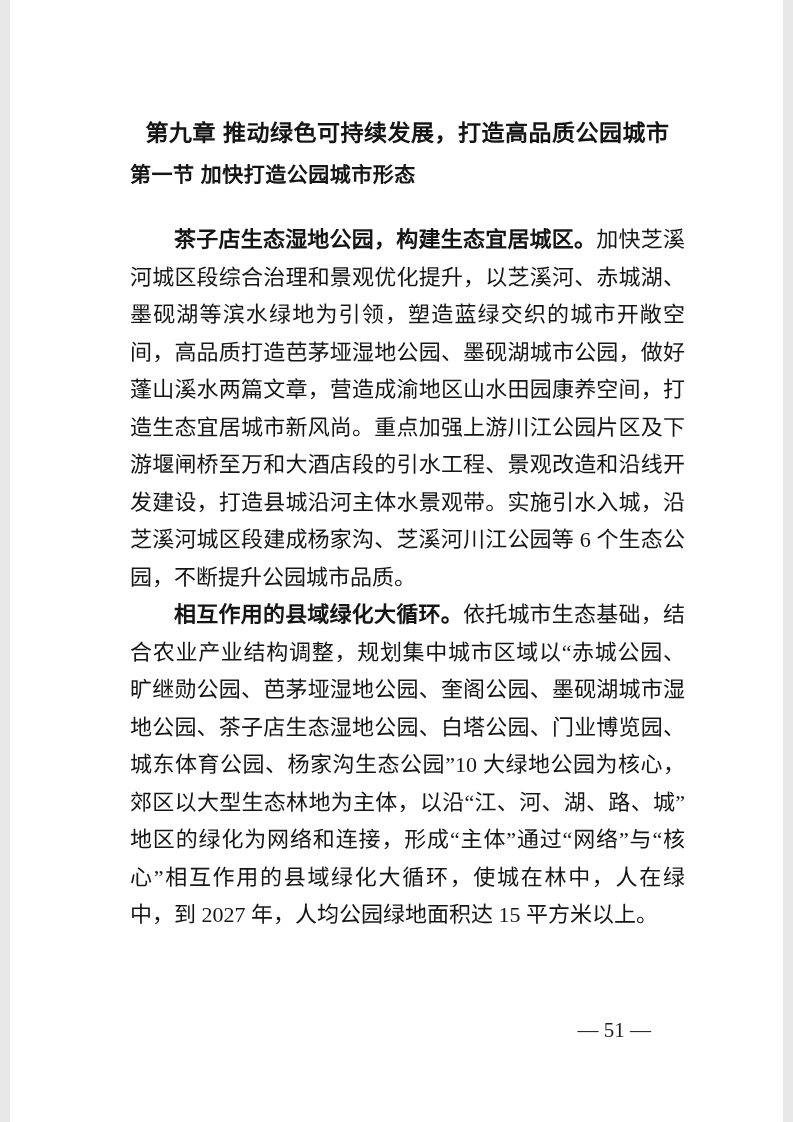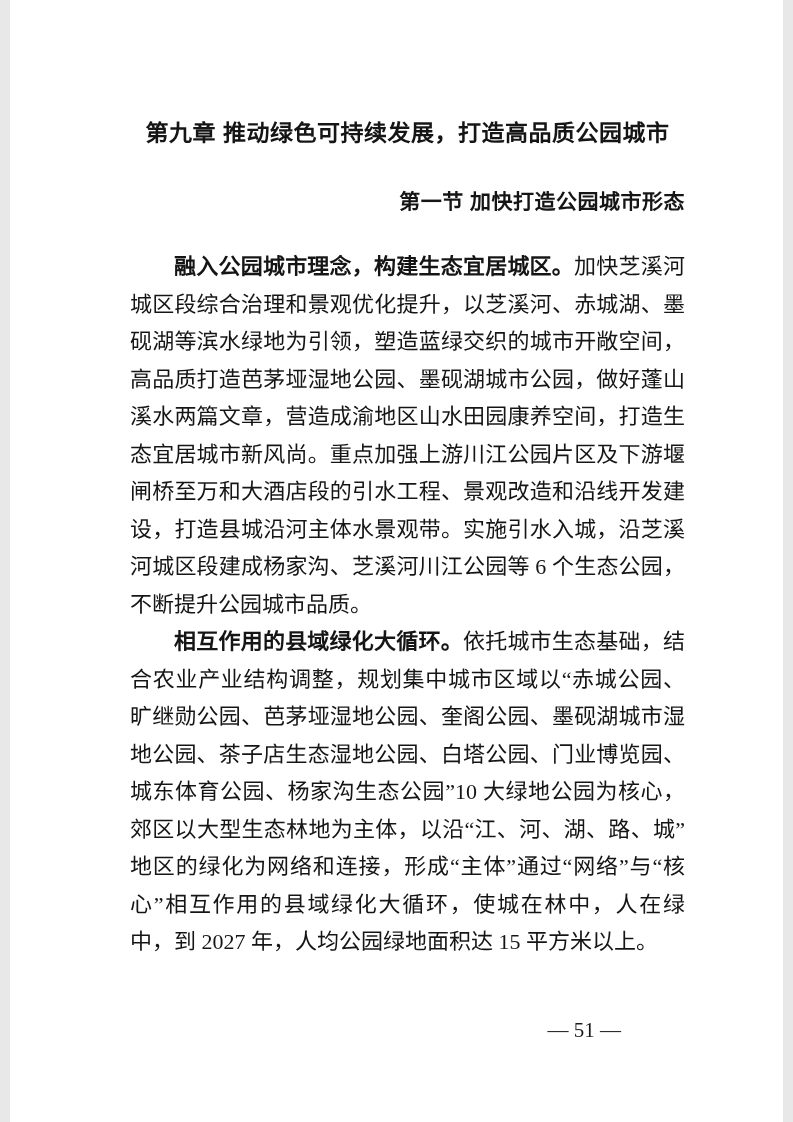--- a/index.html
+++ b/index.html
@@ -25,26 +25,26 @@
     margin: 0;
     font-family: "Liberation Sans", "DejaVu Sans", sans-serif;
     font-weight: 700;
     font-size: 23px;
     line-height: 30px;
     text-align: center;
     white-space: nowrap;
     letter-spacing: 0.5px;
   }
   .section-heading {
-    margin: 40px 0 0 0;
+    margin: 13px 0 0 0;
     font-family: "Liberation Sans", "DejaVu Sans", sans-serif;
     font-weight: 700;
     font-size: 21px;
     line-height: 28px;
-    text-align: right;
+    text-align: left;
     white-space: nowrap;
     letter-spacing: 0.5px;
   }
   .body-text {
     margin-top: 32px;
   }
   .para {
     margin: 0;
     font-family: "Liberation Serif", "DejaVu Serif", serif;
     font-size: 22px;
@@ -53,41 +53,41 @@
     text-justify: inter-ideograph;
     text-indent: 2em;
   }
   .para .lead {
     font-family: "Liberation Sans", "DejaVu Sans", sans-serif;
     font-weight: 700;
   }
   .page-number {
     position: absolute;
     top: 1017px;
-    right: 162px;
+    right: 132px;
     font-family: "Liberation Serif", "DejaVu Serif", serif;
     font-size: 21px;
     line-height: 26px;
     color: #1a1a1a;
     white-space: nowrap;
   }
 </style>
 </head>
 <body>
 
 <div class="page">
   <div class="content">
 
     <h1 class="chapter-heading">第九章 推动绿色可持续发展，打造高品质公园城市</h1>
 
     <h2 class="section-heading">第一节 加快打造公园城市形态</h2>
 
     <div class="body-text">
 
-      <p class="para"><span class="lead">融入公园城市理念，构建生态宜居城区。</span><span>加快芝溪河城区段综合治理和景观优化提升，以芝溪河、赤城湖、墨砚湖等滨水绿地为引领，塑造蓝绿交织的城市开敞空间，高品质打造芭茅垭湿地公园、墨砚湖城市公园，做好蓬山溪水两篇文章，营造成渝地区山水田园康养空间，打造生态宜居城市新风尚。重点加强上游川江公园片区及下游堰闸桥至万和大酒店段的引水工程、景观改造和沿线开发建设，打造县城沿河主体水景观带。实施引水入城，沿芝溪河城区段建成杨家沟、芝溪河川江公园等 6 个生态公园，不断提升公园城市品质。</span></p>
+      <p class="para"><span class="lead">茶子店生态湿地公园，构建生态宜居城区。</span><span>加快芝溪河城区段综合治理和景观优化提升，以芝溪河、赤城湖、墨砚湖等滨水绿地为引领，塑造蓝绿交织的城市开敞空间，高品质打造芭茅垭湿地公园、墨砚湖城市公园，做好蓬山溪水两篇文章，营造成渝地区山水田园康养空间，打造生态宜居城市新风尚。重点加强上游川江公园片区及下游堰闸桥至万和大酒店段的引水工程、景观改造和沿线开发建设，打造县城沿河主体水景观带。实施引水入城，沿芝溪河城区段建成杨家沟、芝溪河川江公园等 6 个生态公园，不断提升公园城市品质。</span></p>
 
       <p class="para"><span class="lead">相互作用的县域绿化大循环。</span><span>依托城市生态基础，结合农业产业结构调整，规划集中城市区域以“赤城公园、旷继勋公园、芭茅垭湿地公园、奎阁公园、墨砚湖城市湿地公园、茶子店生态湿地公园、白塔公园、门业博览园、城东体育公园、杨家沟生态公园”10 大绿地公园为核心，郊区以大型生态林地为主体，以沿“江、河、湖、路、城”地区的绿化为网络和连接，形成“主体”通过“网络”与“核心”相互作用的县域绿化大循环，使城在林中，人在绿中，到 2027 年，人均公园绿地面积达 15 平方米以上。</span></p>
 
     </div>
   </div>
 
   <div class="page-number">— 51 —</div>
 </div>
 
 </body></html>

